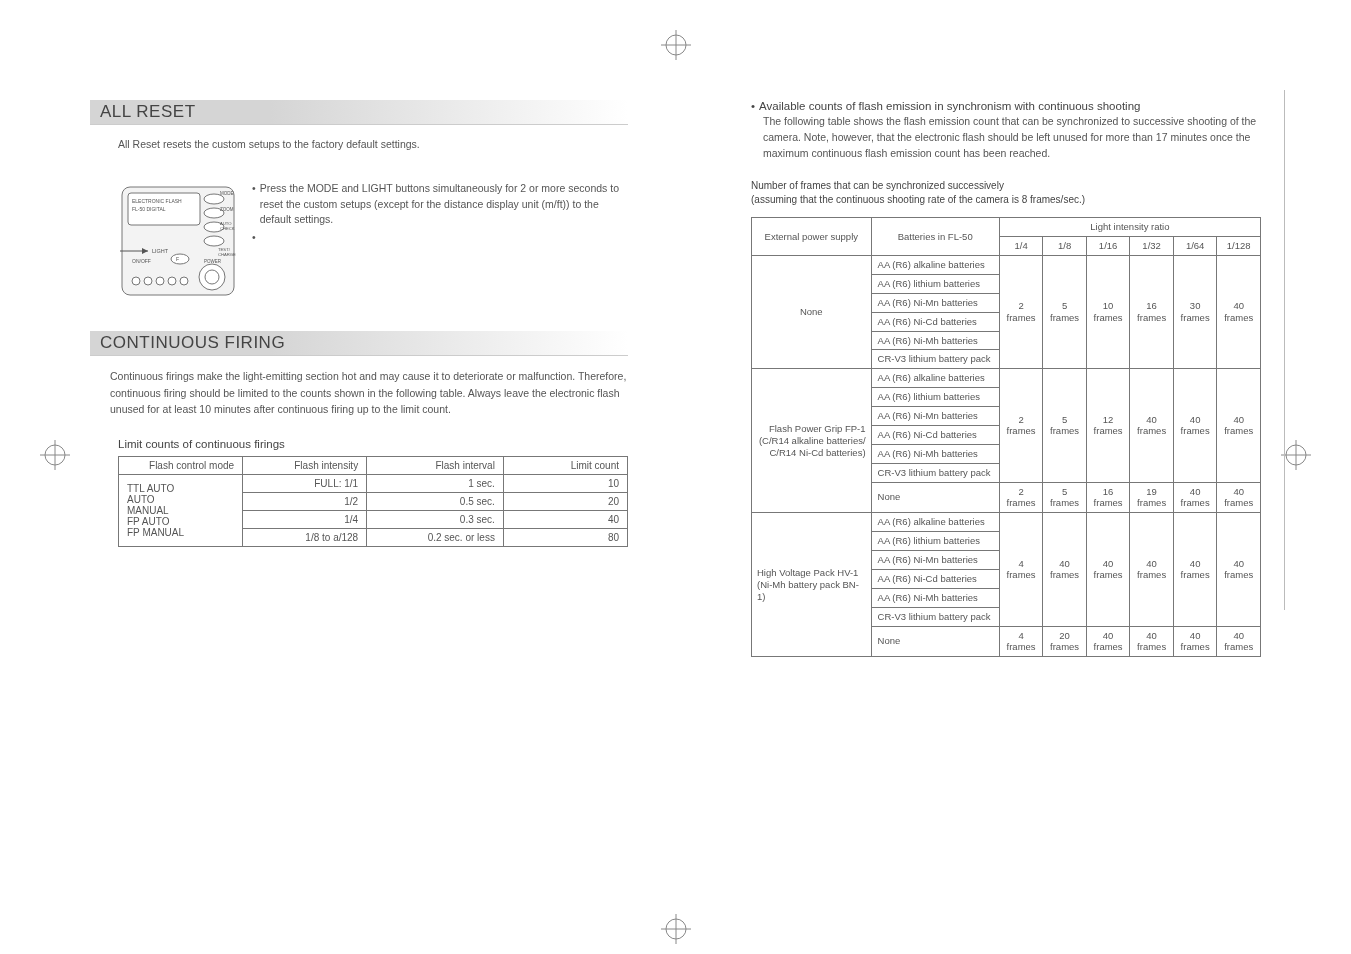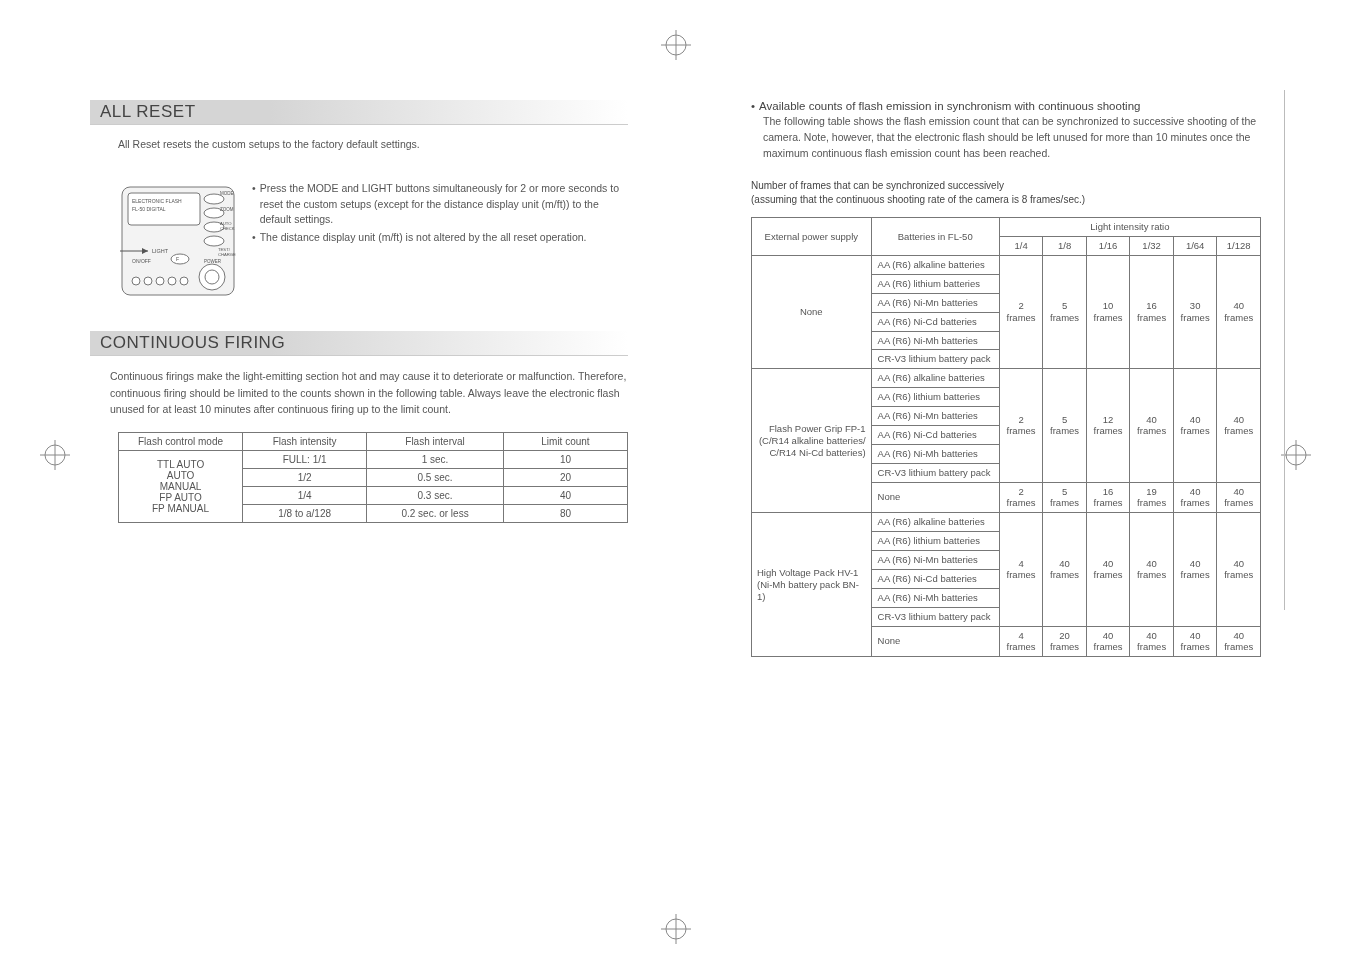--- a/index.html
+++ b/index.html
@@ -85,21 +85,21 @@
   }
   table.small-table {
     border-collapse: collapse;
     margin-left: 28px;
     font-size: 10px;
     color: #555;
   }
   table.small-table th, table.small-table td {
     border: 1px solid #777;
     padding: 3px 8px;
-    text-align: center;
+    text-align: right;
     font-weight: 400;
   }
   table.small-table th { font-weight: 400; }
 
   
   .right-bullet {
     display: flex;
     gap: 4px;
     font-size: 11.5px;
     color: #444;
@@ -207,44 +207,44 @@
         </g>
       </svg>
 
       <div class="bullets">
         <div class="bullet">
           <span class="dot">•</span>
           <span>Press the MODE and LIGHT buttons simultaneously for 2 or more seconds to reset the custom setups (except for the distance display unit (m/ft)) to the default settings.</span>
         </div>
         <div class="bullet">
           <span class="dot">•</span>
-          <span>The distance display unit (m/ft) is not altered by the all reset operation.</span>
         </div>
       </div>
     </div>
 
     <div class="section-heading">CONTINUOUS FIRING</div>
     <div class="para">Continuous firings make the light-emitting section hot and may cause it to deteriorate or malfunction. Therefore, continuous firing should be limited to the counts shown in the following table. Always leave the electronic flash unused for at least 10 minutes after continuous firing up to the limit count.</div>
+    <div class="sub-heading">Limit counts of continuous firings</div>
 
     <table class="small-table">
       <colgroup>
         <col style="width:98px">
           <col style="width:98px">
           <col style="width:108px">
           <col style="width:98px">
       </colgroup>
       <tbody>
           <tr>
         <th>Flash control mode</th>
         <th>Flash intensity</th>
         <th>Flash interval</th>
         <th>Limit count</th>
       </tr>
       <tr>
-        <td rowspan="4" style="text-align:center;white-space:pre-line">TTL AUTO
+        <td rowspan="4" style="text-align:left;white-space:pre-line">TTL AUTO
 AUTO
 MANUAL
 FP AUTO
 FP MANUAL</td>
         <td>FULL: 1/1</td>
         <td>1 sec.</td>
         <td>10</td>
       </tr>
       <tr>
         <td>1/2</td>
@@ -264,21 +264,21 @@
     </tbody>
       </table>
   </div>
 
   <div class="col">
 
     <div class="right-bullet">
       <span class="dot">•</span>
       <span>Available counts of flash emission in synchronism with continuous shooting</span>
     </div>
-    <div class="right-desc">The following table shows the flash emission count that can be synchronized to successive shooting of the camera. Note, however, that the electronic flash should be left unused for more than 10 minutes once the maximum continuous flash emission count has been reached.</div>
+    <div class="right-desc">The following table shows the flash emission count that can be synchronized to successive shooting of the camera. Note, however, that the electronic flash should be left unused for more than 17 minutes once the maximum continuous flash emission count has been reached.</div>
 
     <div class="sub-heading-2" style="white-space:pre-line">Number of frames that can be synchronized successively
 (assuming that the continuous shooting rate of the camera is 8 frames/sec.)</div>
 
     <table class="big-table">
       <colgroup>
         <col class="col-ext">
           <col class="col-batt">
         <col class="col-ratio">
           <col class="col-ratio">

